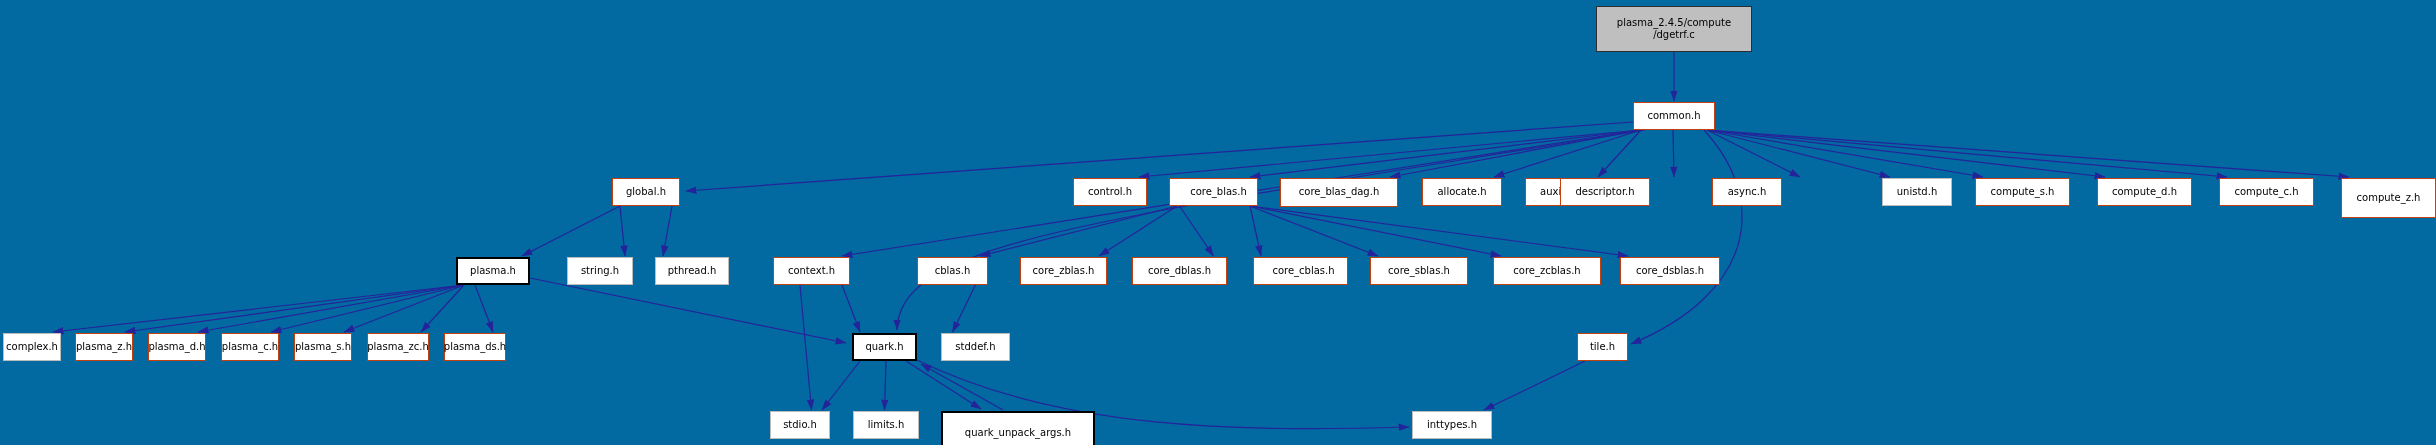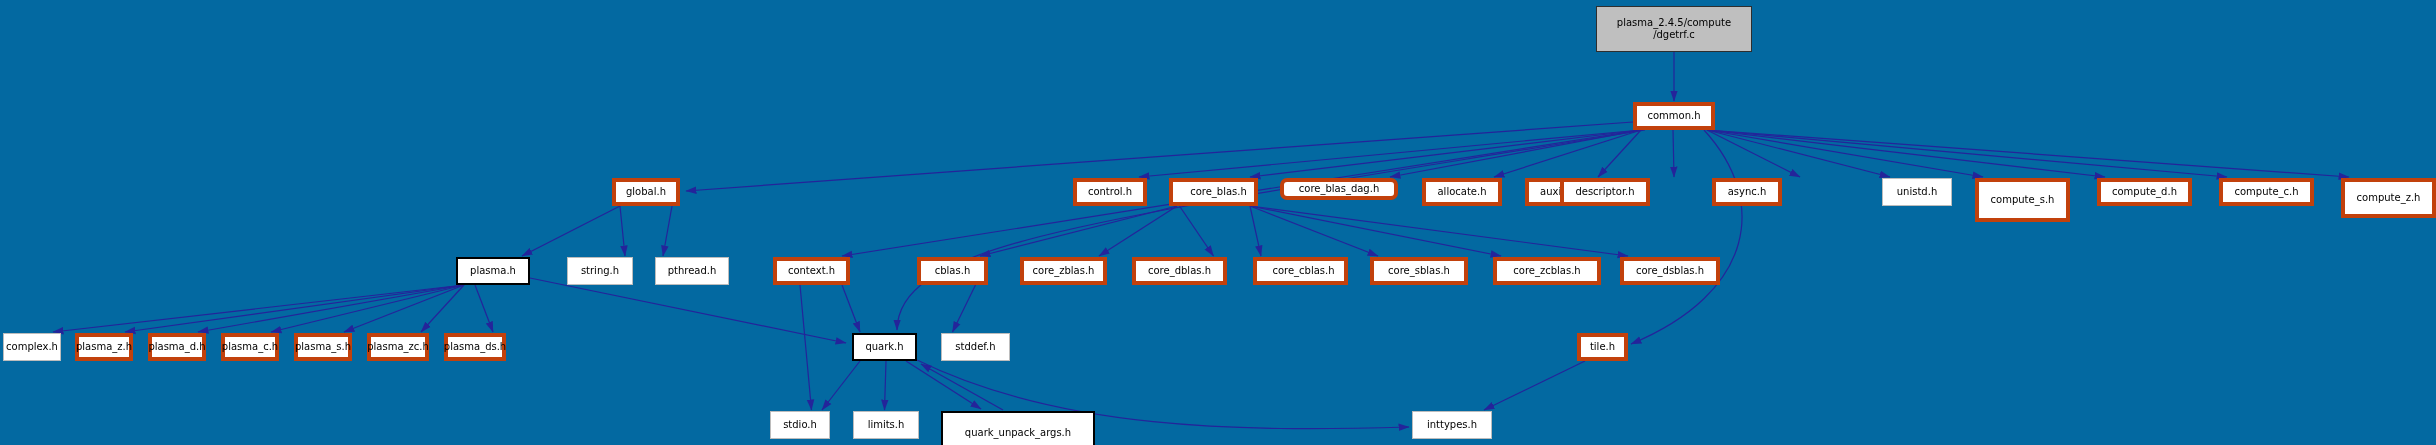--- a/index.html
+++ b/index.html
@@ -4,21 +4,21 @@
 <style>
   html,body{margin:0;padding:0;background:#ffffff;}
   #stage{position:relative;width:2436px;height:445px;background:#0369a1;overflow:hidden;
          font-family:"DejaVu Sans",sans-serif;}
   #graph-edges{position:absolute;left:0;top:0;z-index:1;}
   #graph-edges path{fill:none;stroke:var(--edge,#24249a);stroke-width:1.2;}
   #graph-edges marker path{fill:var(--edge,#24249a);stroke:none;}
   .node{position:absolute;z-index:2;display:flex;align-items:center;justify-content:center;
         box-sizing:border-box;text-align:center;white-space:pre-line;
         font-size:10px;line-height:1.25;color:#000;background:#ffffff;
-        border:4px solid #c2410c;padding:0 2px;cursor:pointer;}
+        border:1px solid #c2410c;padding:0 2px;cursor:pointer;}
   .node--root{background:#bfbfbf;border:1.5px solid #2e2e2e;}
   .node--bold{border:2px solid #000000;}
   .node--system{border:1px solid #bcbcbc;}
 </style>
 </head>
 <body>
 
 <div id="stage">
   <svg id="graph-edges" width="2436" height="445" viewBox="0 0 2436 445">
     <defs>
@@ -73,27 +73,27 @@
         <path d="M 1585 361 L 1484 410" marker-end="url(#arrow)"></path>
       </g>
   </svg>
   <div id="graph-nodes">
       <div class="node node--root" style="left: 1596px; top: 6px; width: 156px; height: 46px;">plasma_2.4.5/compute
 /dgetrf.c</div>
       <div class="node node--internal" style="left: 1633px; top: 102px; width: 82px; height: 28px;">common.h</div>
       <div class="node node--internal" style="left: 612px; top: 178px; width: 68px; height: 28px;">global.h</div>
       <div class="node node--internal" style="left: 1073px; top: 178px; width: 74px; height: 28px;">control.h</div>
       <div class="node node--internal" style="left: 1169px; top: 178px; width: 89px; height: 28px; padding-left: 12px;">core_blas.h</div>
-      <div class="node node--internal" style="left: 1280px; top: 178px; width: 118px; height: 22px; border-radius: 7px;">core_blas_dag.h</div>
+      <div class="node node--internal" style="left: 1280px; top: 178px; width: 118px; height: 29px;">core_blas_dag.h</div>
       <div class="node node--internal" style="left: 1422px; top: 178px; width: 80px; height: 28px;">allocate.h</div>
       <div class="node node--internal" style="left: 1525px; top: 178px; width: 81px; height: 28px;">auxiliary.h</div>
       <div class="node node--internal" style="left: 1560px; top: 178px; width: 90px; height: 28px;">descriptor.h</div>
       <div class="node node--internal" style="left: 1712px; top: 178px; width: 70px; height: 28px;">async.h</div>
       <div class="node node--system" style="left: 1882px; top: 178px; width: 70px; height: 28px;">unistd.h</div>
-      <div class="node node--internal" style="left: 1975px; top: 178px; width: 95px; height: 44px;">compute_s.h</div>
+      <div class="node node--internal" style="left: 1975px; top: 178px; width: 95px; height: 28px;">compute_s.h</div>
       <div class="node node--internal" style="left: 2097px; top: 178px; width: 95px; height: 28px;">compute_d.h</div>
       <div class="node node--internal" style="left: 2219px; top: 178px; width: 95px; height: 28px;">compute_c.h</div>
       <div class="node node--internal" style="left: 2341px; top: 178px; width: 95px; height: 40px;">compute_z.h</div>
       <div class="node node--bold" style="left: 456px; top: 257px; width: 74px; height: 28px;">plasma.h</div>
       <div class="node node--system" style="left: 567px; top: 257px; width: 66px; height: 28px;">string.h</div>
       <div class="node node--system" style="left: 655px; top: 257px; width: 74px; height: 28px;">pthread.h</div>
       <div class="node node--internal" style="left: 773px; top: 257px; width: 77px; height: 28px;">context.h</div>
       <div class="node node--internal" style="left: 917px; top: 257px; width: 71px; height: 28px;">cblas.h</div>
       <div class="node node--internal" style="left: 1020px; top: 257px; width: 87px; height: 28px;">core_zblas.h</div>
       <div class="node node--internal" style="left: 1132px; top: 257px; width: 95px; height: 28px;">core_dblas.h</div>

